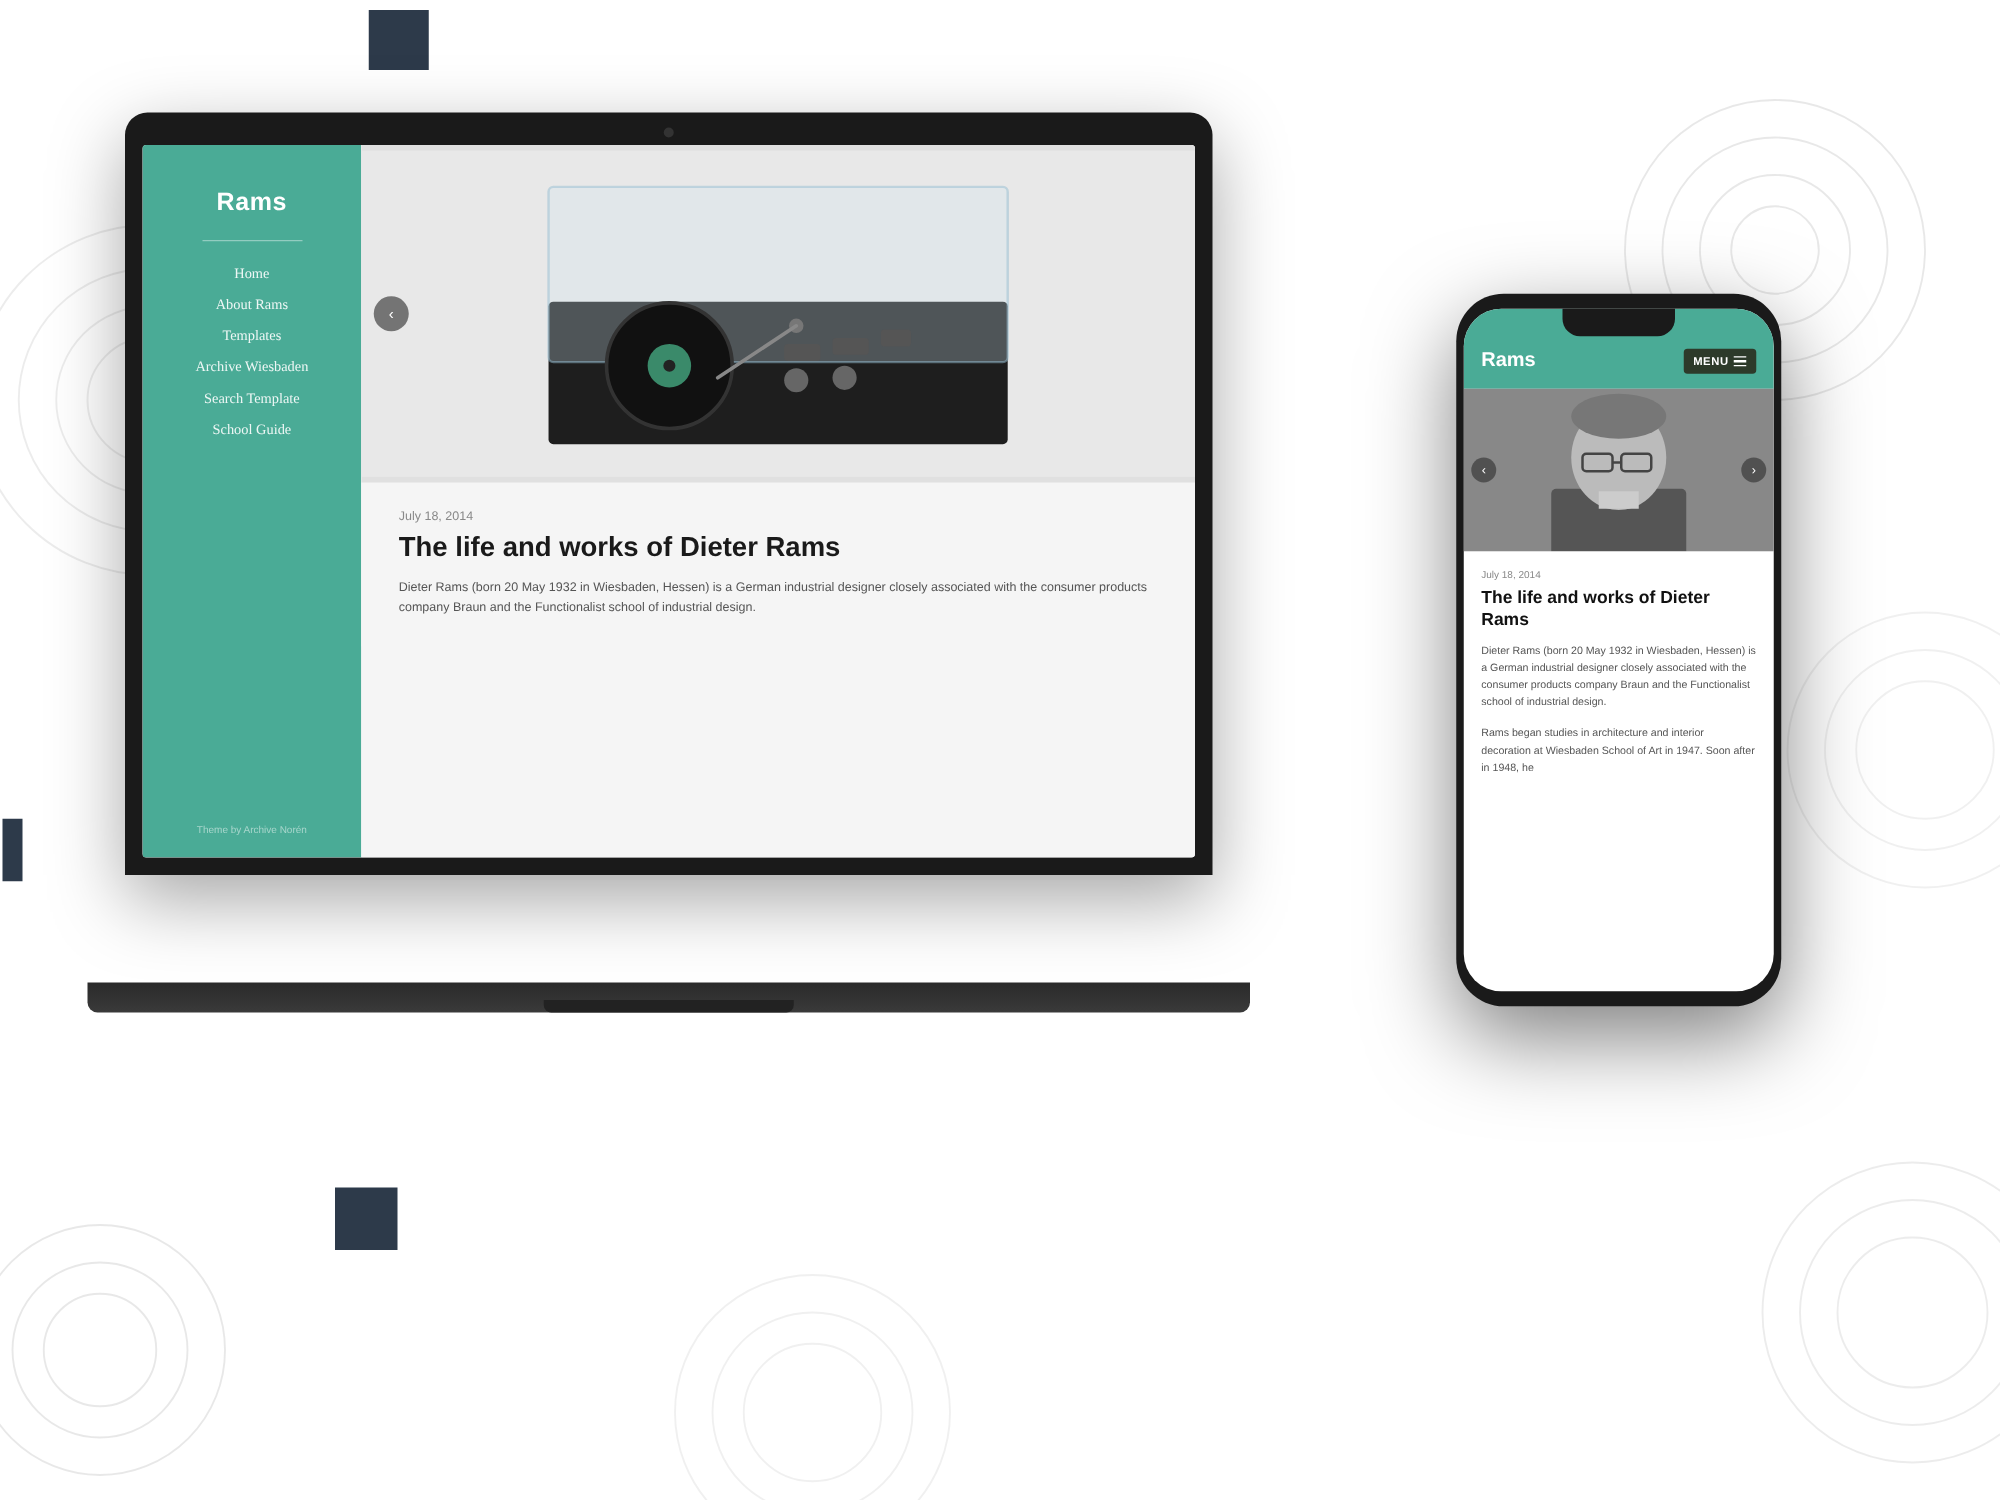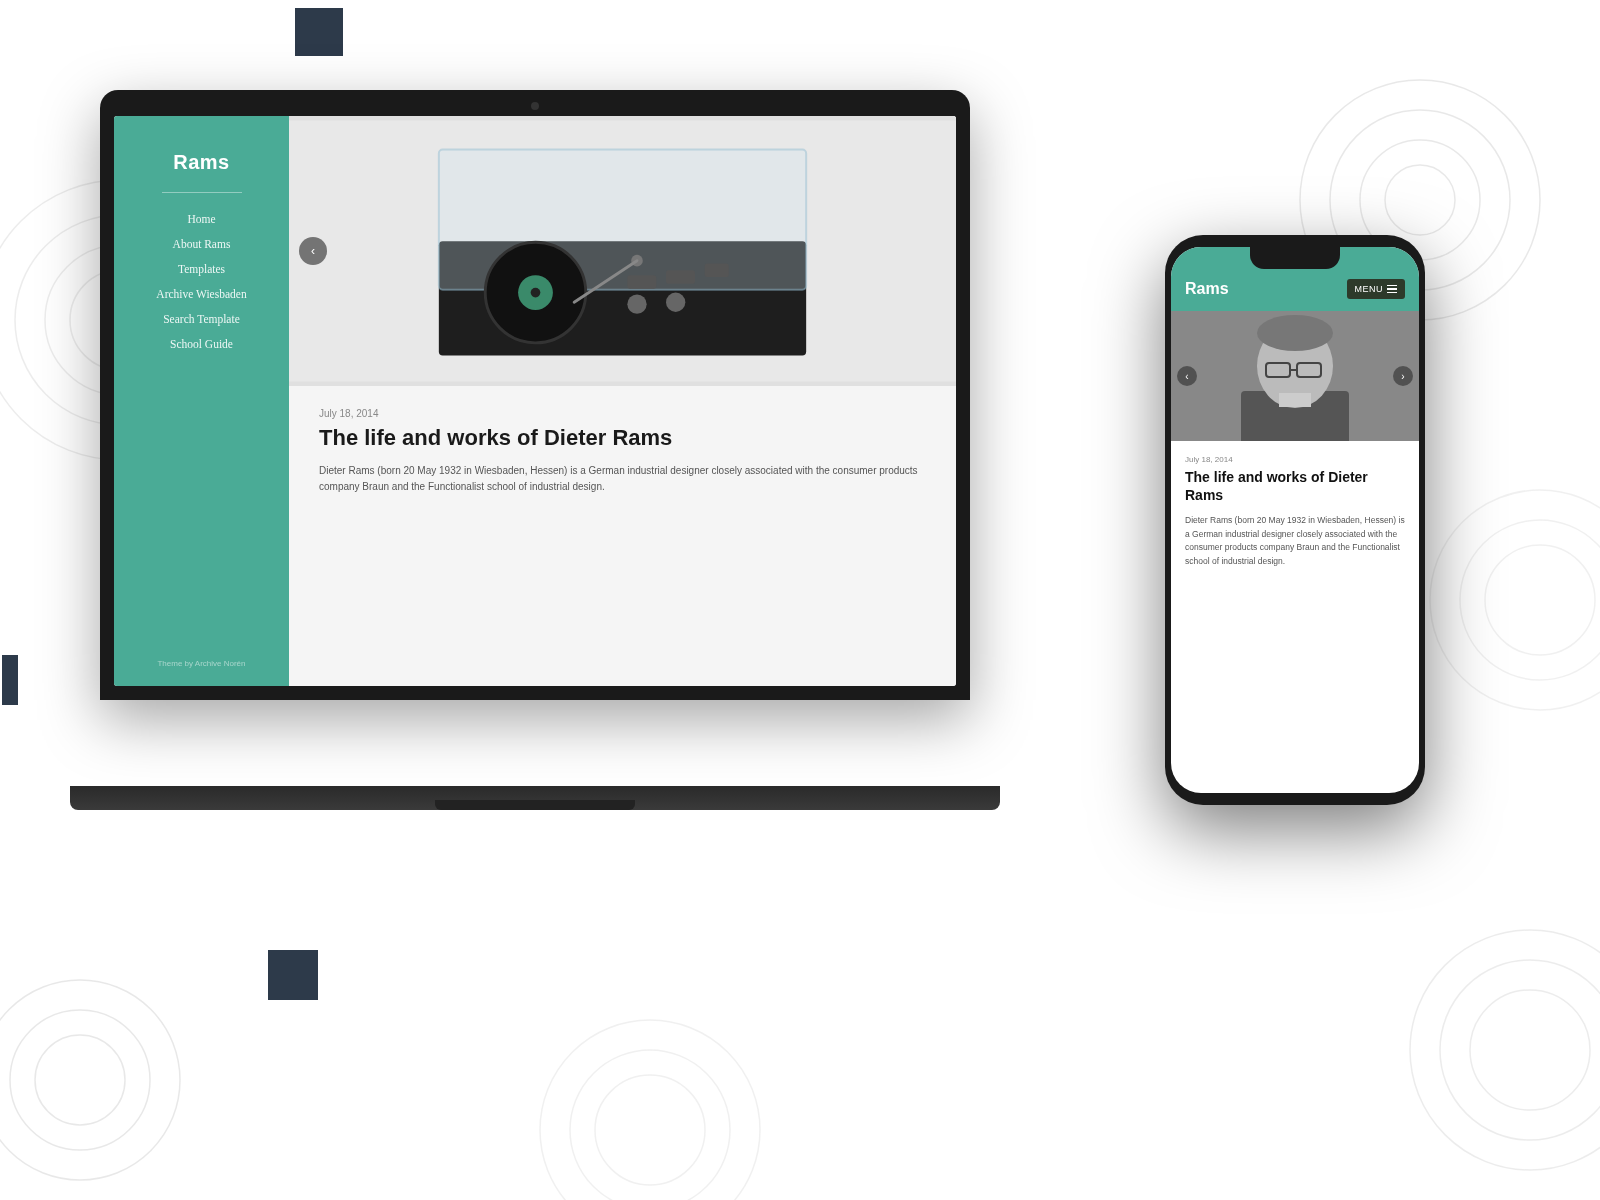--- a/index.html
+++ b/index.html
@@ -249,21 +249,21 @@
       font-size: 16px;
       font-weight: 700;
     }
 
     .phone-menu-btn {
       background: #2d3a2a;
       color: #fff;
       border-radius: 3px;
       padding: 5px 8px;
       font-size: 9px;
-      font-weight: 400;
+      font-weight: 700;
       letter-spacing: 0.5px;
       display: flex;
       align-items: center;
       gap: 4px;
     }
 
     .hamburger-icon {
       display: flex;
       flex-direction: column;
       gap: 2px;
@@ -501,17 +501,18 @@
         </div>
         <div class="phone-carousel-btn-right">
           <span>›</span>
         </div>
       </div>
 
       <div class="phone-content">
         <div class="phone-article-date">July 18, 2014</div>
         <div class="phone-article-title">The life and works of Dieter Rams</div>
         <div class="phone-article-body">Dieter Rams (born 20 May 1932 in Wiesbaden, Hessen) is a German industrial designer closely associated with the consumer products company Braun and the Functionalist school of industrial design.</div>
+        <div class="phone-article-body">Rams began studies in architecture and interior decoration at Wiesbaden School of Art in 1947. Soon after in 1948, he</div>
       </div>
 
     </div>
   </div>
 </div>
 
 </body></html>

